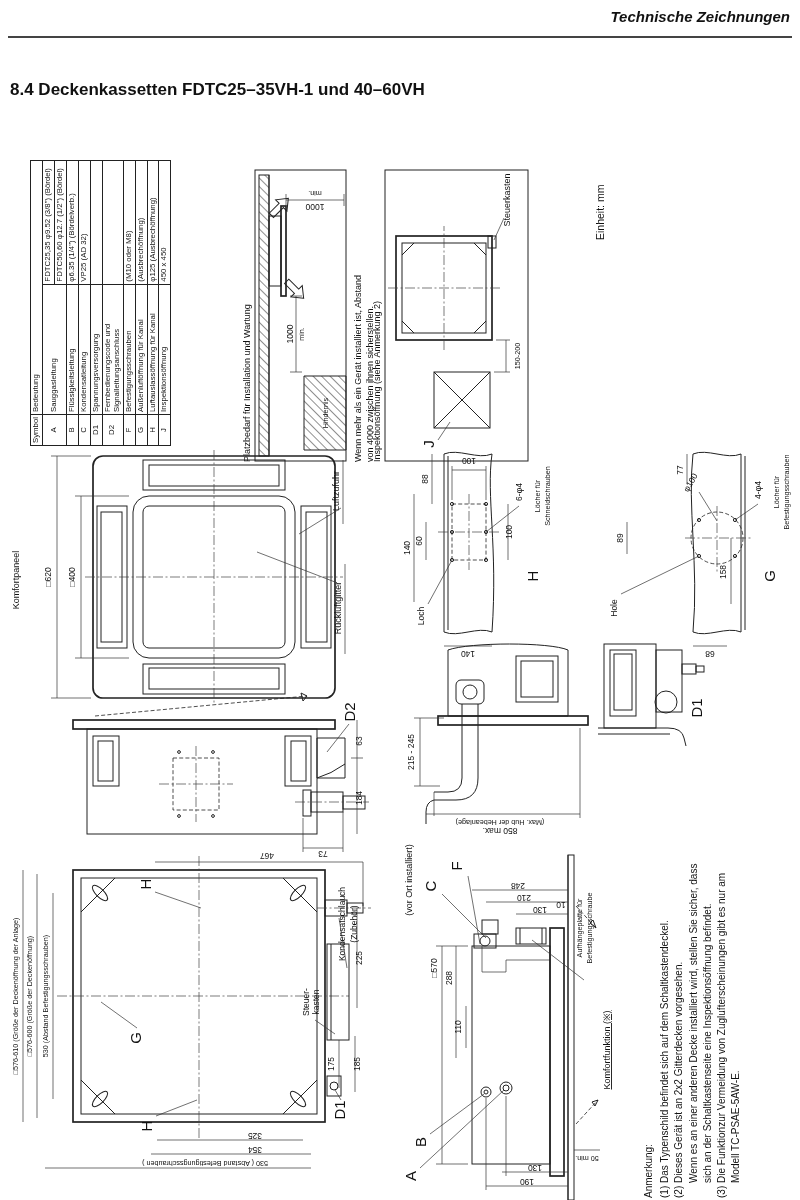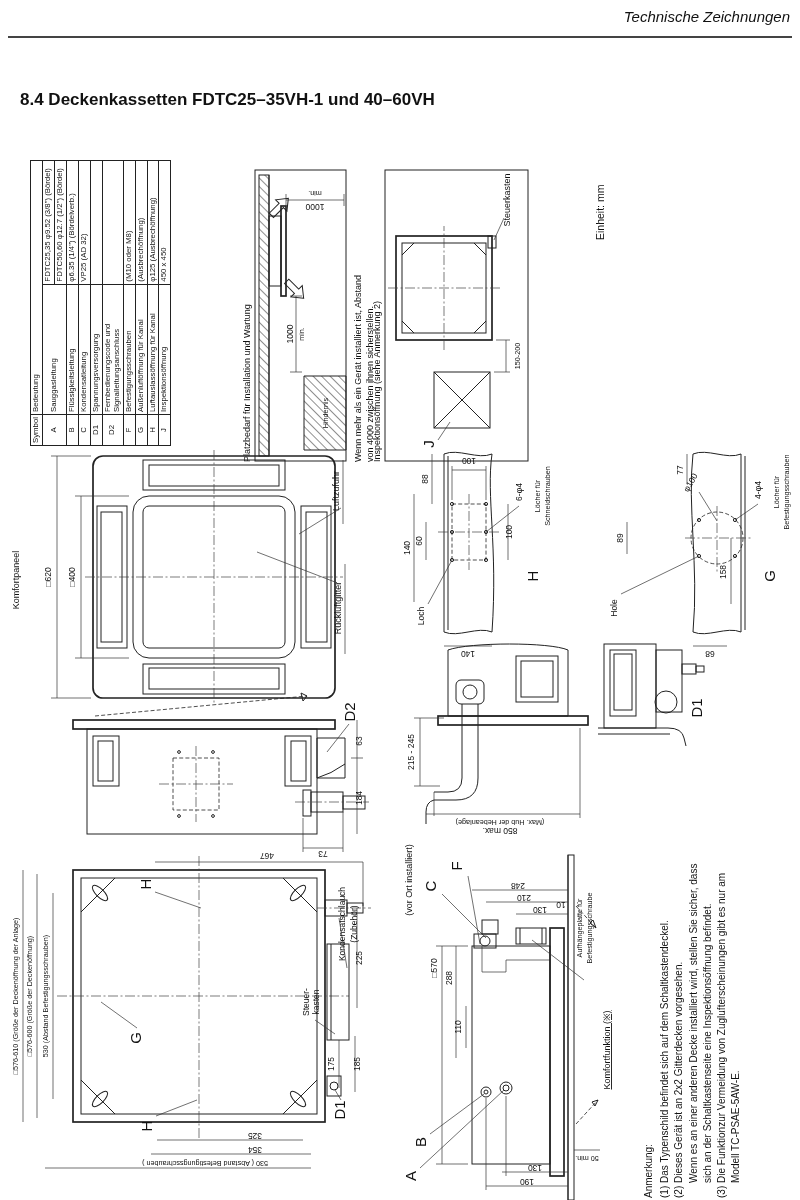--- a/index.html
+++ b/index.html
@@ -1,20 +1,20 @@
 <!DOCTYPE html>
 <html><head>
 <meta charset="utf-8">
 <style>
   html,body{margin:0;padding:0;background:#e8e8e8;}
   .page{position:relative;width:800px;height:1200px;background:#fff;overflow:hidden;
         font-family:"Liberation Sans",sans-serif;color:#111;}
-  .hdr{position:absolute;top:8px;right:10px;font-size:15px;font-weight:normal;font-style:italic;}
+  .hdr{position:absolute;top:8px;right:10px;font-size:15px;font-weight:bold;font-style:italic;}
   .rule{position:absolute;top:36px;left:8px;right:8px;height:2px;background:#444;}
-  .title{position:absolute;top:78px;left:8px;font-size:17px;font-weight:bold;margin:12px;}
+  .title{position:absolute;top:78px;left:8px;font-size:17px;font-weight:bold;margin:2px;}
   .rot{position:absolute;transform:rotate(-90deg);transform-origin:0 0;}
   .vtext{position:absolute;writing-mode:vertical-rl;transform:rotate(180deg);font-size:10.5px;}
   
   .symtab{border-collapse:collapse;width:286px;}
   .symtab td,.symtab th{border:1px solid #222;font-size:7.8px;font-weight:normal;
        padding:1px 2px;line-height:1.15;text-align:left;vertical-align:middle;}
   .symtab .sym{width:24px;text-align:center;}
   .symtab .lab{width:128px;}
   .symtab .val{width:122px;}
   

